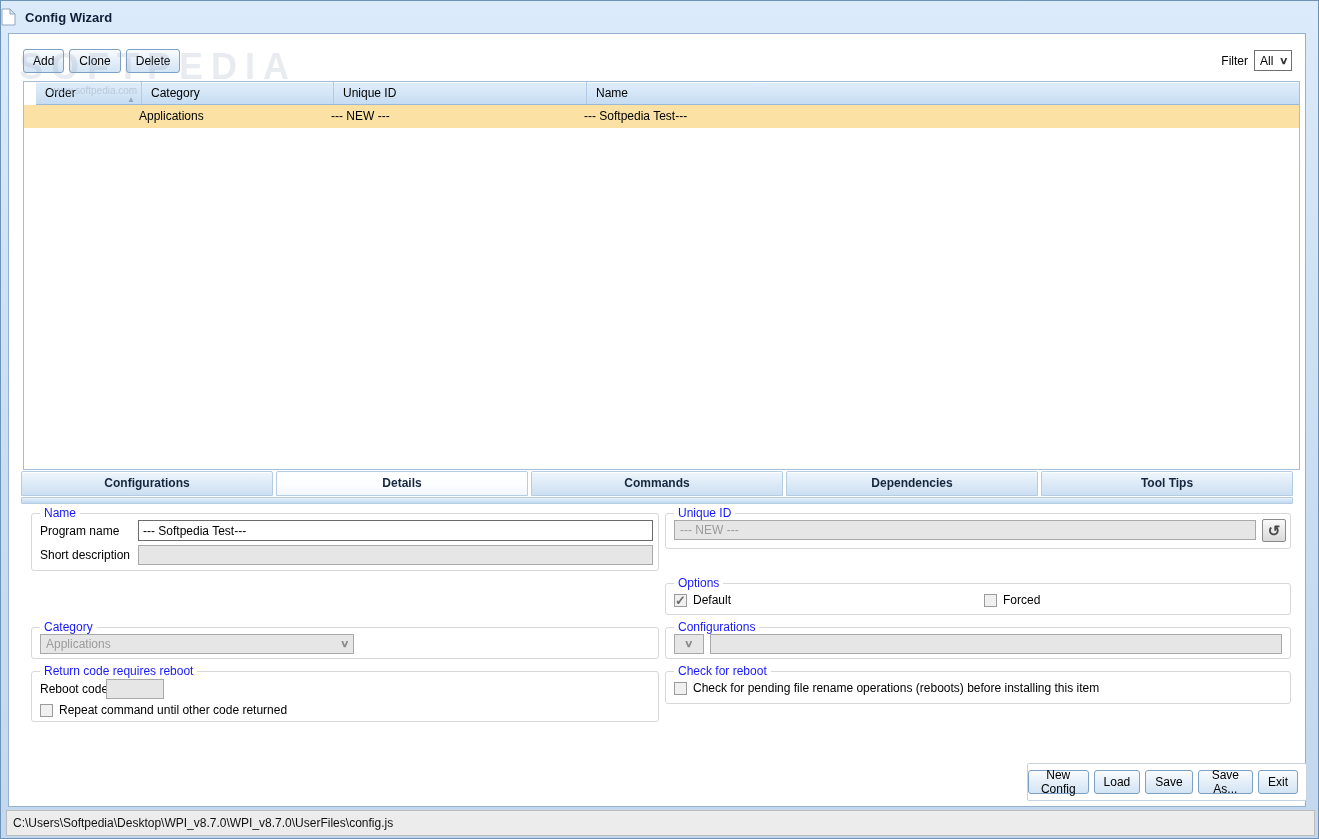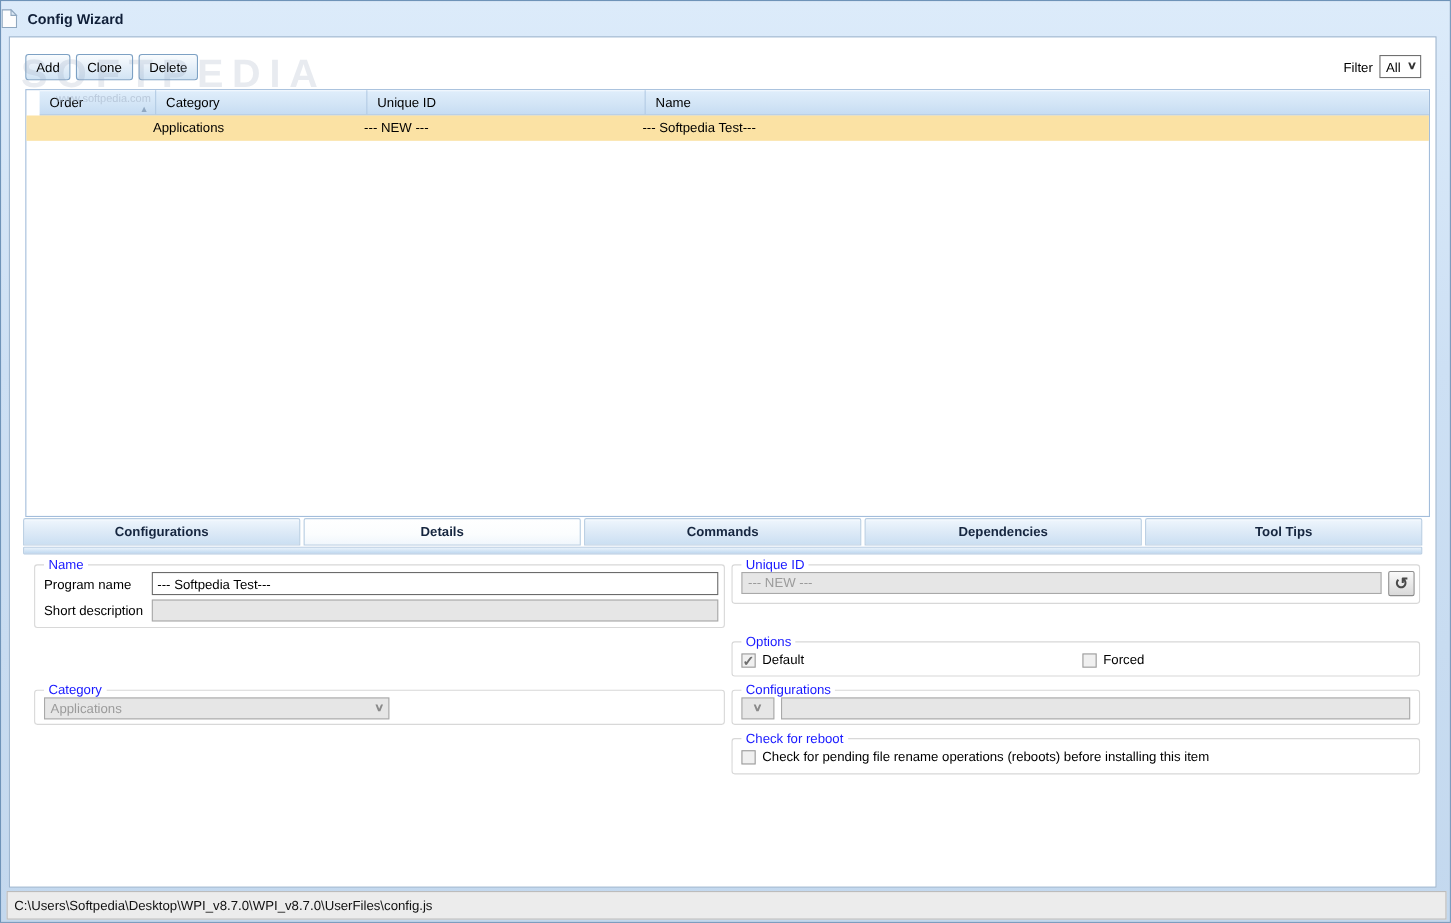--- a/index.html
+++ b/index.html
@@ -214,29 +214,47 @@
     <div class="fs fs-cfg">
       <span class="legend">Configurations</span>
       <div class="frow" style="top:6px; left:8px; right:8px; gap:6px;">
         <div class="dis sel-dis" style="width:30px; justify-content:center;">
           <span class="chev gray">∨</span>
         </div>
         <div class="dis" style="flex:1;"></div>
       </div>
     </div>
 
+    <div class="fs fs-ret">
+      <span class="legend">Return code requires reboot</span>
+      <div class="frow" style="top:7px; left:8px;">
+        <span class="field-label" style="width:66px;">Reboot code</span>
+        <div class="dis" style="width:58px;"></div>
+      </div>
+      <div class="frow" style="top:31px; left:8px;">
+        <span class="cb"></span>
+        <span class="cb-label">Repeat command until other code returned</span>
+      </div>
+    </div>
 
     <div class="fs fs-chk">
       <span class="legend">Check for reboot</span>
       <div class="frow" style="top:9px; left:8px;">
         <span class="cb"></span>
         <span class="cb-label">Check for pending file rename operations (reboots) before installing this item</span>
       </div>
     </div>
 
+    <div class="footer-box">
+      <button class="btn">New Config</button>
+      <button class="btn">Load</button>
+      <button class="btn">Save</button>
+      <button class="btn">Save As...</button>
+      <button class="btn">Exit</button>
+    </div>
 
   </div>
 
   <div class="statusbar">
     <span>C:\Users\Softpedia\Desktop\WPI_v8.7.0\WPI_v8.7.0\UserFiles\config.js</span>
   </div>
 
 </div>
 
 </body></html>

